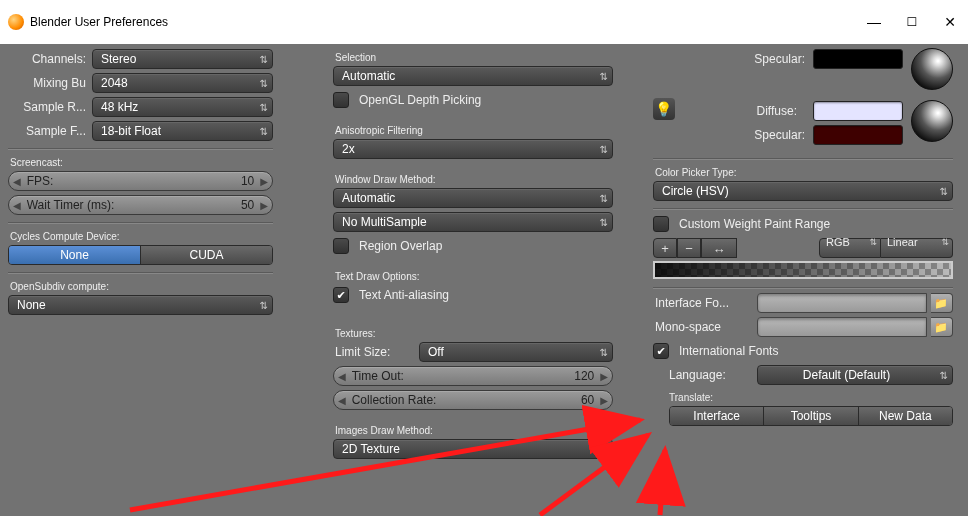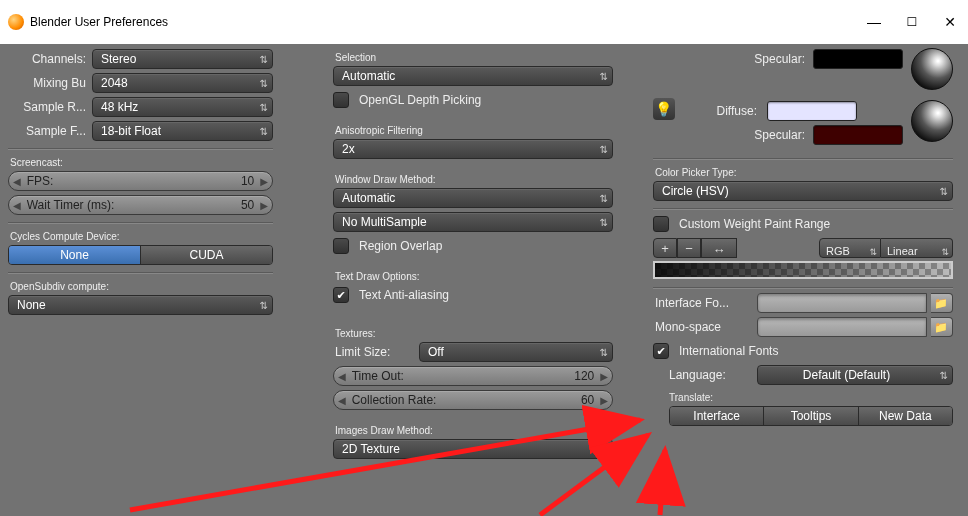--- a/index.html
+++ b/index.html
@@ -30,21 +30,21 @@
   .toggle.active { background: linear-gradient(to bottom, #5b8fd6, #3a6fb0); color: #fff; }
   .checkbox { width: 16px; height: 16px; background: linear-gradient(to bottom, #4a4a4a, #323232); border: 1px solid #222; border-radius: 3px; display: inline-flex; align-items: center; justify-content: center; margin-right: 4px; flex-shrink: 0; }
   .checkbox.checked::after { content: "✔"; font-size: 11px; color: #fff; }
   .swatch { width: 90px; height: 20px; border: 1px solid #222; border-radius: 3px; box-shadow: inset 0 1px 2px rgba(0,0,0,0.4); }
   .sphere { width: 42px; height: 42px; border-radius: 50%; background: radial-gradient(circle at 65% 30%, #fff 2%, #dcdcdc 12%, #555 45%, #0a0a0a 80%, #000 100%); border: 1px solid #111; }
   .lamp-icon { width: 22px; height: 22px; background: linear-gradient(to bottom,#555,#333); border-radius: 4px; display: flex; align-items: center; justify-content: center; font-size: 14px; }
   .divider { height: 1px; background: #5a5a5a; margin: 4px 0; box-shadow: 0 1px 0 #888; }
   .cramp-row { display: flex; align-items: center; height: 22px; gap: 0; }
   .ramp-btn { width: 24px; height: 20px; background: linear-gradient(to bottom,#6a6a6a,#4a4a4a); border: 1px solid #2a2a2a; display: flex; align-items: center; justify-content: center; color: #ddd; font-size: 13px; }
   .ramp-btn:first-child { border-radius: 4px 0 0 4px; }
-  .mini-dd { height: 20px; background: linear-gradient(to bottom,#6a6a6a,#4a4a4a); border: 1px solid #2a2a2a; display: flex; align-items: flex-end; padding: 0 14px 0 6px; color: #eee; position: relative; font-size: 11px; }
+  .mini-dd { height: 20px; background: linear-gradient(to bottom,#6a6a6a,#4a4a4a); border: 1px solid #2a2a2a; display: flex; align-items: center; padding: 0 14px 12px 6px; color: #eee; position: relative; font-size: 11px; }
   .mini-dd::after { content: "⇅"; position: absolute; right: 3px; font-size: 9px; color: #ccc; }
   .ramp-strip { height: 18px; border: 2px solid #ccc; margin-top: 2px; background:
     repeating-conic-gradient(#bbb 0% 25%, #888 0% 50%) 0 0/12px 12px; position: relative; }
   .ramp-strip::after { content:""; position:absolute; inset:0; background: linear-gradient(to right, rgba(0,0,0,0.9), rgba(0,0,0,0.0)); }
   .text-field { flex: 1; height: 20px; background: linear-gradient(to bottom,#b8b8b8,#9a9a9a); border: 1px solid #444; border-radius: 4px 0 0 4px; box-shadow: inset 0 2px 3px rgba(0,0,0,0.3); }
   .file-btn { width: 22px; height: 20px; background: linear-gradient(to bottom,#b0b0b0,#8a8a8a); border: 1px solid #444; border-left: none; border-radius: 0 4px 4px 0; display: flex; align-items: center; justify-content: center; font-size: 11px; }
   .arrows-overlay { position: absolute; left: 0; top: 0; pointer-events: none; }
 </style>
 </head>
 <body>
@@ -204,21 +204,21 @@
     <div style="display:flex; align-items:flex-start; gap:8px;">
       <div style="width:28px; display:flex; flex-direction:column; gap:40px; padding-top:50px;">
         <span class="lamp-icon">💡</span>
       </div>
       <div style="flex:1;">
         <div class="row" style="justify-content:flex-end; gap:6px;">
           <span class="label" style="width:70px;text-align:right">Specular:</span>
           <div class="swatch" style="background:#000"></div>
         </div>
         <div style="height:28px"></div>
-        <div class="row" style="gap:8px;">
+        <div class="row" style="justify-content:flex-end; gap:14px;">
           <span class="label" style="width:70px;text-align:right">Diffuse:</span>
           <div class="swatch" style="background:#e4e4ff"></div>
         </div>
         <div class="row" style="justify-content:flex-end; gap:6px;">
           <span class="label" style="width:70px;text-align:right">Specular:</span>
           <div class="swatch" style="background:#3e0000"></div>
         </div>
       </div>
       <div style="display:flex; flex-direction:column; gap:10px; padding-top:0;">
         <div class="sphere"></div>

